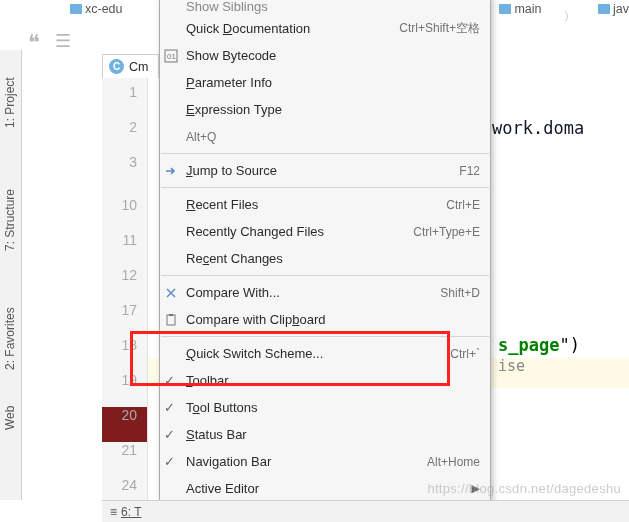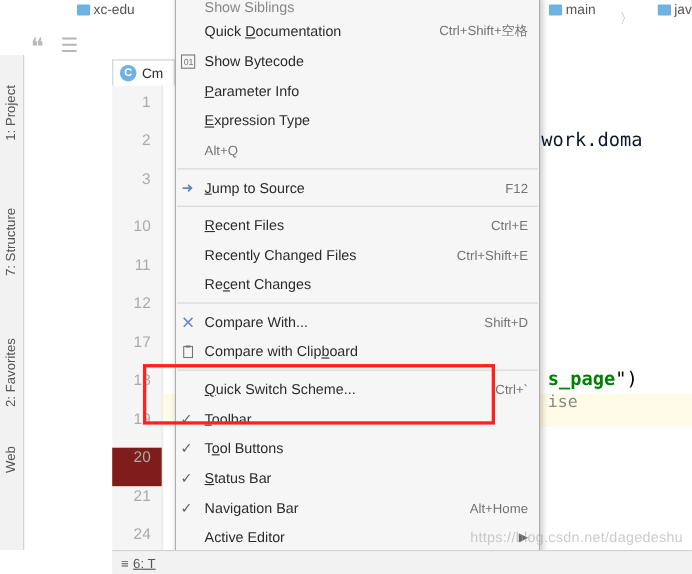--- a/index.html
+++ b/index.html
@@ -321,21 +321,21 @@
   </div>
   <div class="sep"></div>
   <div class="mi">
     <span class="ic"></span>
       <span class="lbl"><u>R</u>ecent Files</span>
     <span class="sc">Ctrl+E</span>
   </div>
   <div class="mi">
     <span class="ic"></span>
       <span class="lbl">Recently Changed Files</span>
-    <span class="sc">Ctrl+Shift+E</span>
+    <span class="sc">Ctrl+Type+E</span>
   </div>
   <div class="mi">
     <span class="ic"></span>
       <span class="lbl">Re<u>c</u>ent Changes</span>
   </div>
   <div class="sep"></div>
   <div class="mi">
     <span class="ic">
       <svg width="14" height="14" viewBox="0 0 14 14">
           <path d="M3 3 L7 7 L3 11 M11 3 L7 7 L11 11" fill="none" stroke="#5b87c7" stroke-width="1.4"></path>

